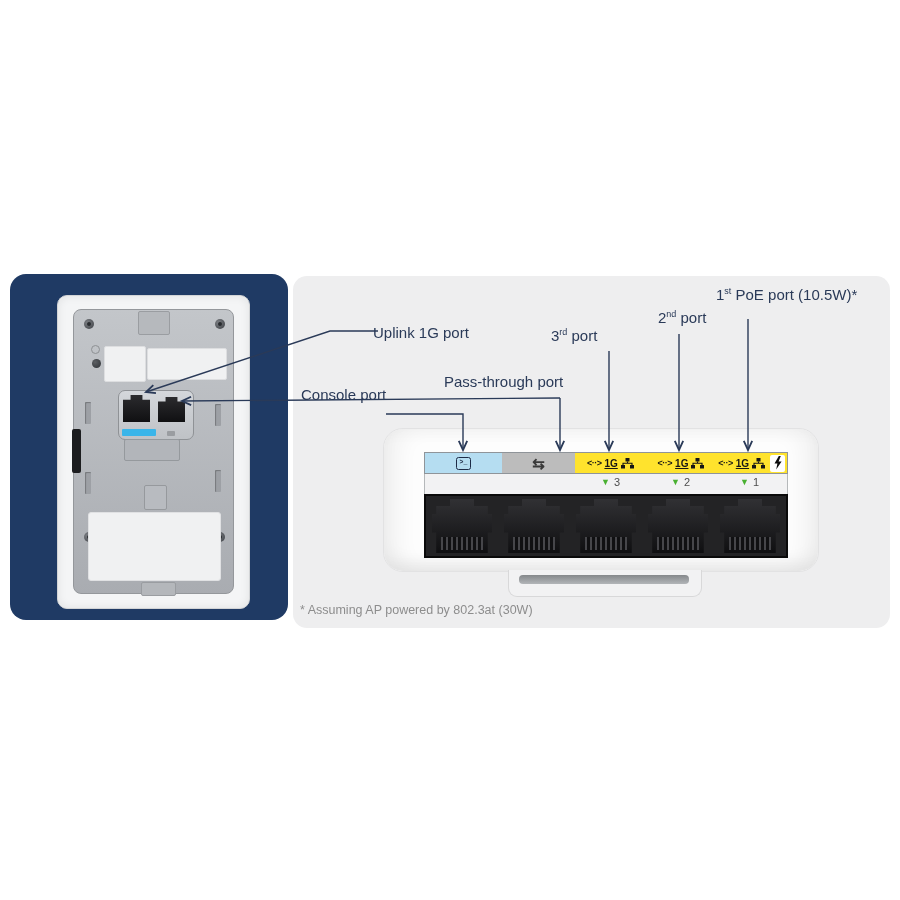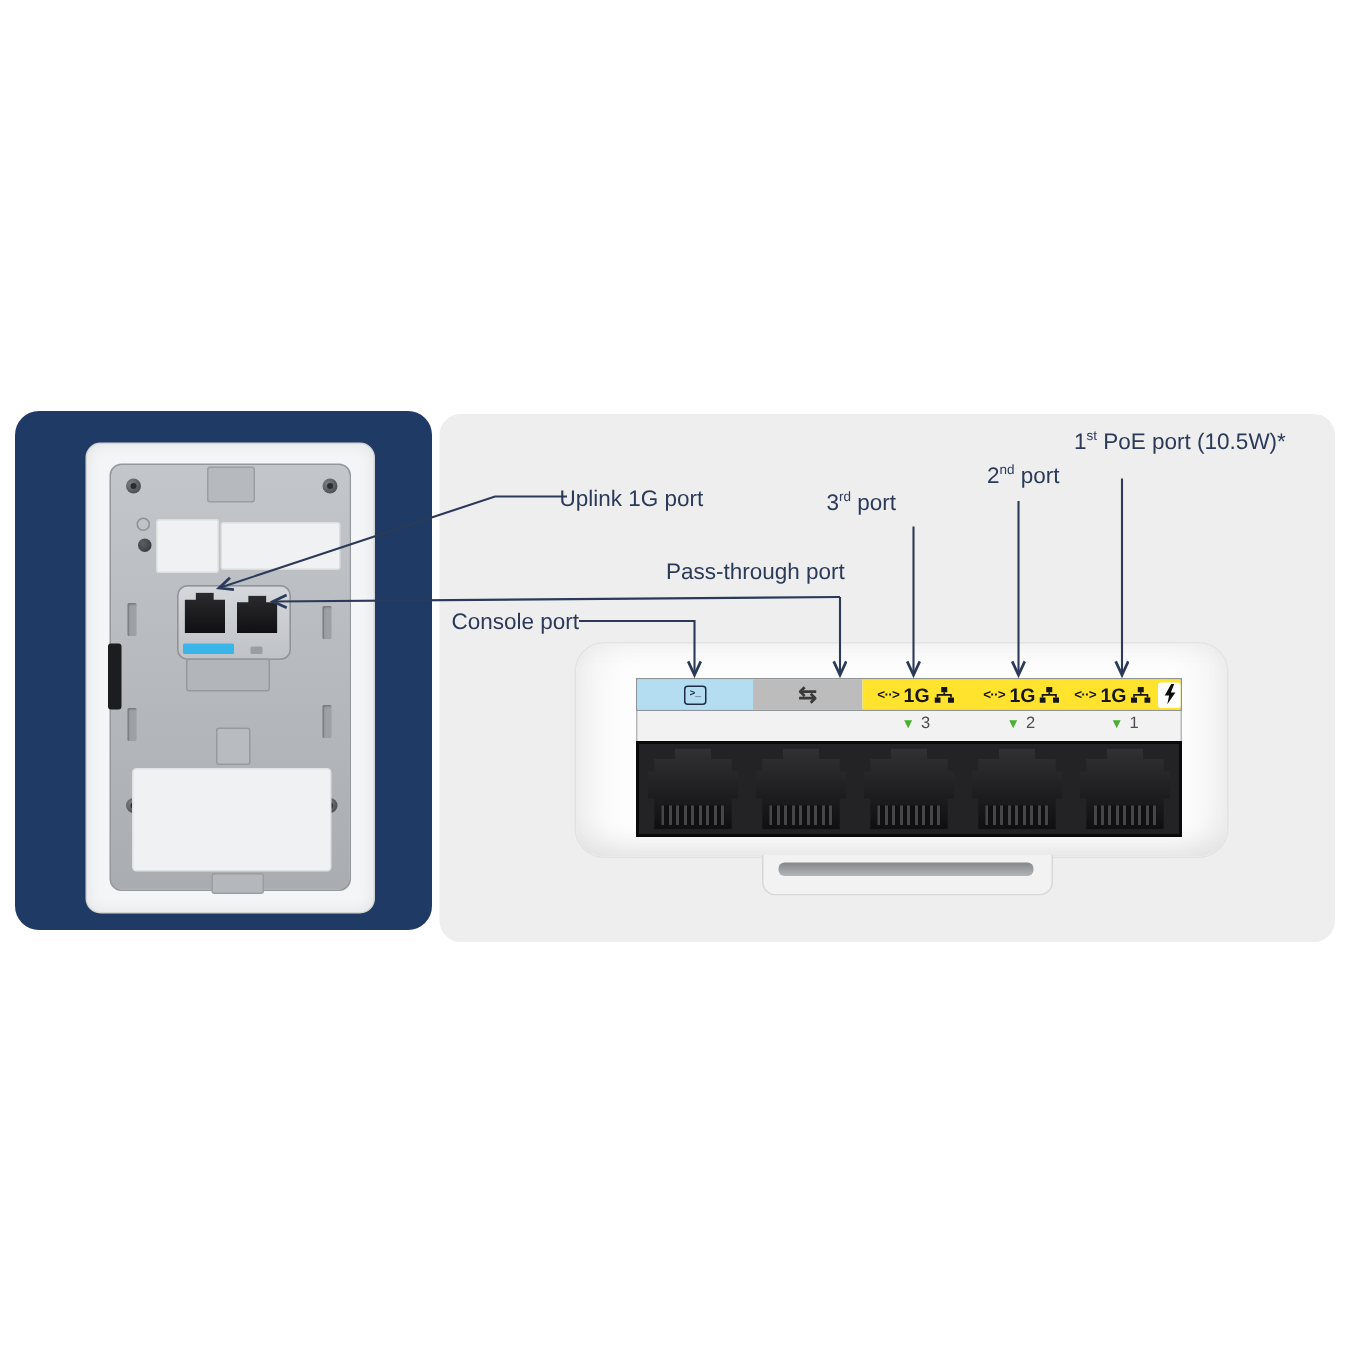--- a/index.html
+++ b/index.html
@@ -63,21 +63,21 @@
   .port-area{left:424px;top:452px;width:364px;height:106px;}
   .band{left:0;top:0;width:364px;height:22px;display:flex;border:1px solid #8f9499;
         box-sizing:border-box;}
   .seg{display:flex;align-items:center;justify-content:center;height:100%;}
   .seg-console{width:77px;background:var(--console_blue,#b5ddf1);}
   .seg-pass{width:73px;background:var(--passthrough_gray,#bcbcbc);}
   .seg-poe{flex:1;background:var(--poe_yellow,#ffe32d);display:flex;}
   .poe-group{flex:1;display:flex;align-items:center;justify-content:center;gap:3px;
              color:#161616;}
   .speed-glyph{font-size:9px;font-weight:700;letter-spacing:-.5px;}
-  .gig{font-size:13px;font-weight:700;}
+  .gig{font-size:10px;font-weight:700;text-decoration:underline;}
   .term-icon{width:13px;height:11px;border:1.4px solid #1d2b46;border-radius:2.5px;
              display:flex;align-items:center;justify-content:center;
              font-family:"Liberation Mono",monospace;font-size:6.5px;font-weight:700;
              color:#1d2b46;line-height:1;}
   .pass-glyph{font-size:15px;font-weight:700;color:#3a3a3a;line-height:1;}
   .bolt-box{width:15px;height:17px;background:#fff;border-radius:2px;margin-left:2px;
             display:flex;align-items:center;justify-content:center;}
   .num-row{left:0;top:22px;width:364px;height:20px;background:#f2f2f3;
            border-left:1px solid #b5b8ba;border-right:1px solid #b5b8ba;box-sizing:border-box;}
   .num-item{position:absolute;top:3px;display:flex;align-items:center;gap:4px;}
@@ -248,25 +248,26 @@
       <path d="M560,398 L182,401" marker-end="url(#arr)"></path>
       <path d="M386,414 H463 V450" marker-end="url(#arr)"></path>
       <path d="M609,351 V450" marker-end="url(#arr)"></path>
       <path d="M679,334 V450" marker-end="url(#arr)"></path>
       <path d="M748,319 V450" marker-end="url(#arr)"></path>
     </g>
   </svg>
 
   <div class="callout" style="left:373px;top:324px">Uplink 1G port</div>
   <div class="callout" style="left:444px;top:373px">Pass-through port</div>
-  <div class="callout" style="left:301px;top:406px">Console port</div>
+  <div class="callout" style="left:301px;top:386px">Console port</div>
 
   <div class="callout" style="left:551px;top:327px">
     <span>3</span><sup>rd</sup><span> port</span>
   </div>
   <div class="callout" style="left:658px;top:309px">
     <span>2</span><sup>nd</sup><span> port</span>
   </div>
   <div class="callout" style="left:716px;top:286px">
     <span>1</span><sup>st</sup><span> PoE port (10.5W)*</span>
   </div>
 
+  <div class="footnote">* Assuming AP powered by 802.3at (30W)</div>
 </div>
 
 </body></html>

